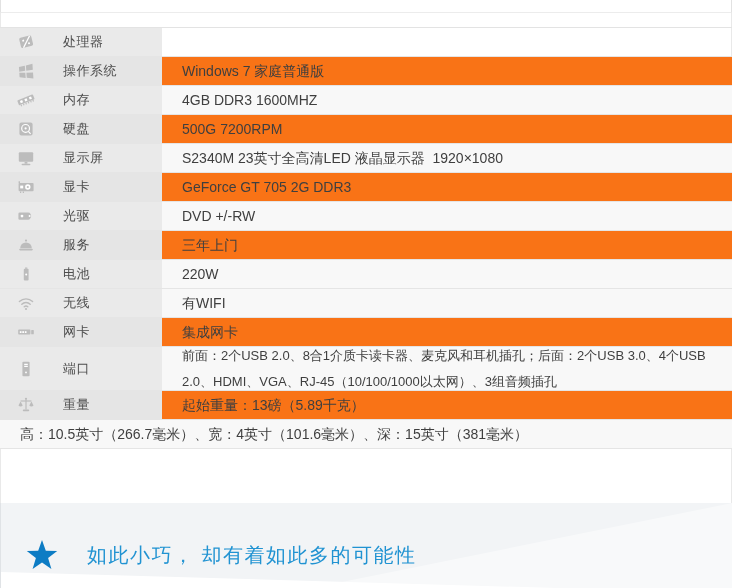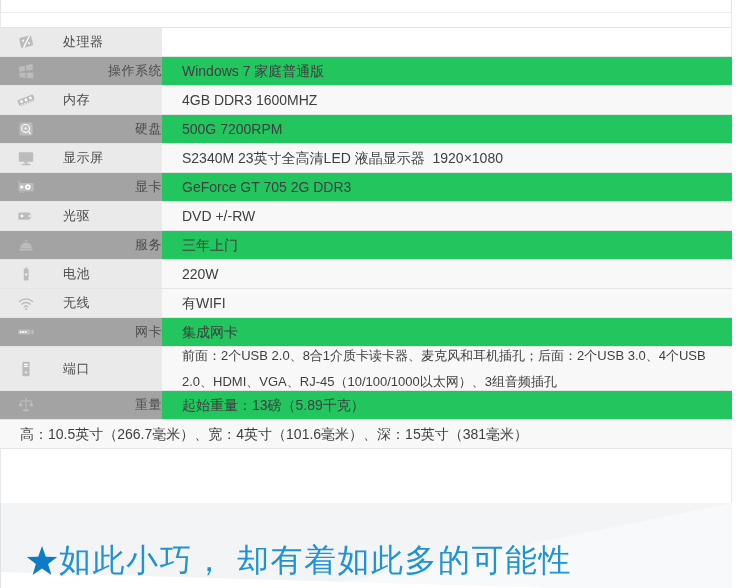--- a/index.html
+++ b/index.html
@@ -36,31 +36,31 @@
     display: flex; align-items: stretch;
     height: 29px;
     border-bottom: 1px solid #e5e5e5;
   }
   .spec-row.tall { height: 44px; }
   .cell-label {
     width: 162px; flex: 0 0 162px;
     display: flex; align-items: center;
     background: #eaeaea;
   }
-  .spec-row.alt .cell-label { background: #a3a3a3; justify-content: space-between; }
+  .spec-row.alt .cell-label { background: #e5e5e5; }
   .cell-value {
     flex: 1 1 auto;
     display: flex; align-items: center;
     padding: 0 22px 0 20px;
     background: #f8f8f8;
     font-size: 14px; color: #3f3f3f;
     white-space: pre-wrap;
     line-height: 18px;
   }
-  .spec-row.alt .cell-value { background: #22c55e; }
+  .spec-row.alt .cell-value { background: #f97316; }
   .spec-row.tall .cell-value { font-size: 13px; line-height: 26px; }
 
   .row-icon {
     width: 20px; height: 20px; margin-left: 16px;
     display: inline-flex; align-items: center; justify-content: center;
     flex: 0 0 20px;
   }
   .row-icon svg { width: 20px; height: 20px; display: block; }
   .row-label {
     margin-left: 27px;
@@ -81,21 +81,22 @@
     clip-path: polygon(100% 0, 100% 100%, 0 100%);
     pointer-events: none;
   }
   .banner-content {
     position: absolute; left: 24px; top: 36px;
     display: flex; align-items: center;
   }
   .banner-star { width: 34px; height: 32px; display: inline-block; }
   .banner-star svg { width: 34px; height: 32px; display: block; }
   .banner-slogan {
-    font-size: 32px;
+    margin-left: 28px;
+    font-size: 20px;
     letter-spacing: 1.5px;
     white-space: pre;
     font-weight: normal;
   }
   .banner-wedge {
     position: absolute; left: 0; bottom: 0; width: 556px; height: 16px;
     background: #ffffff;
     clip-path: polygon(0 0, 100% 100%, 0 100%);
   }
 </style>

